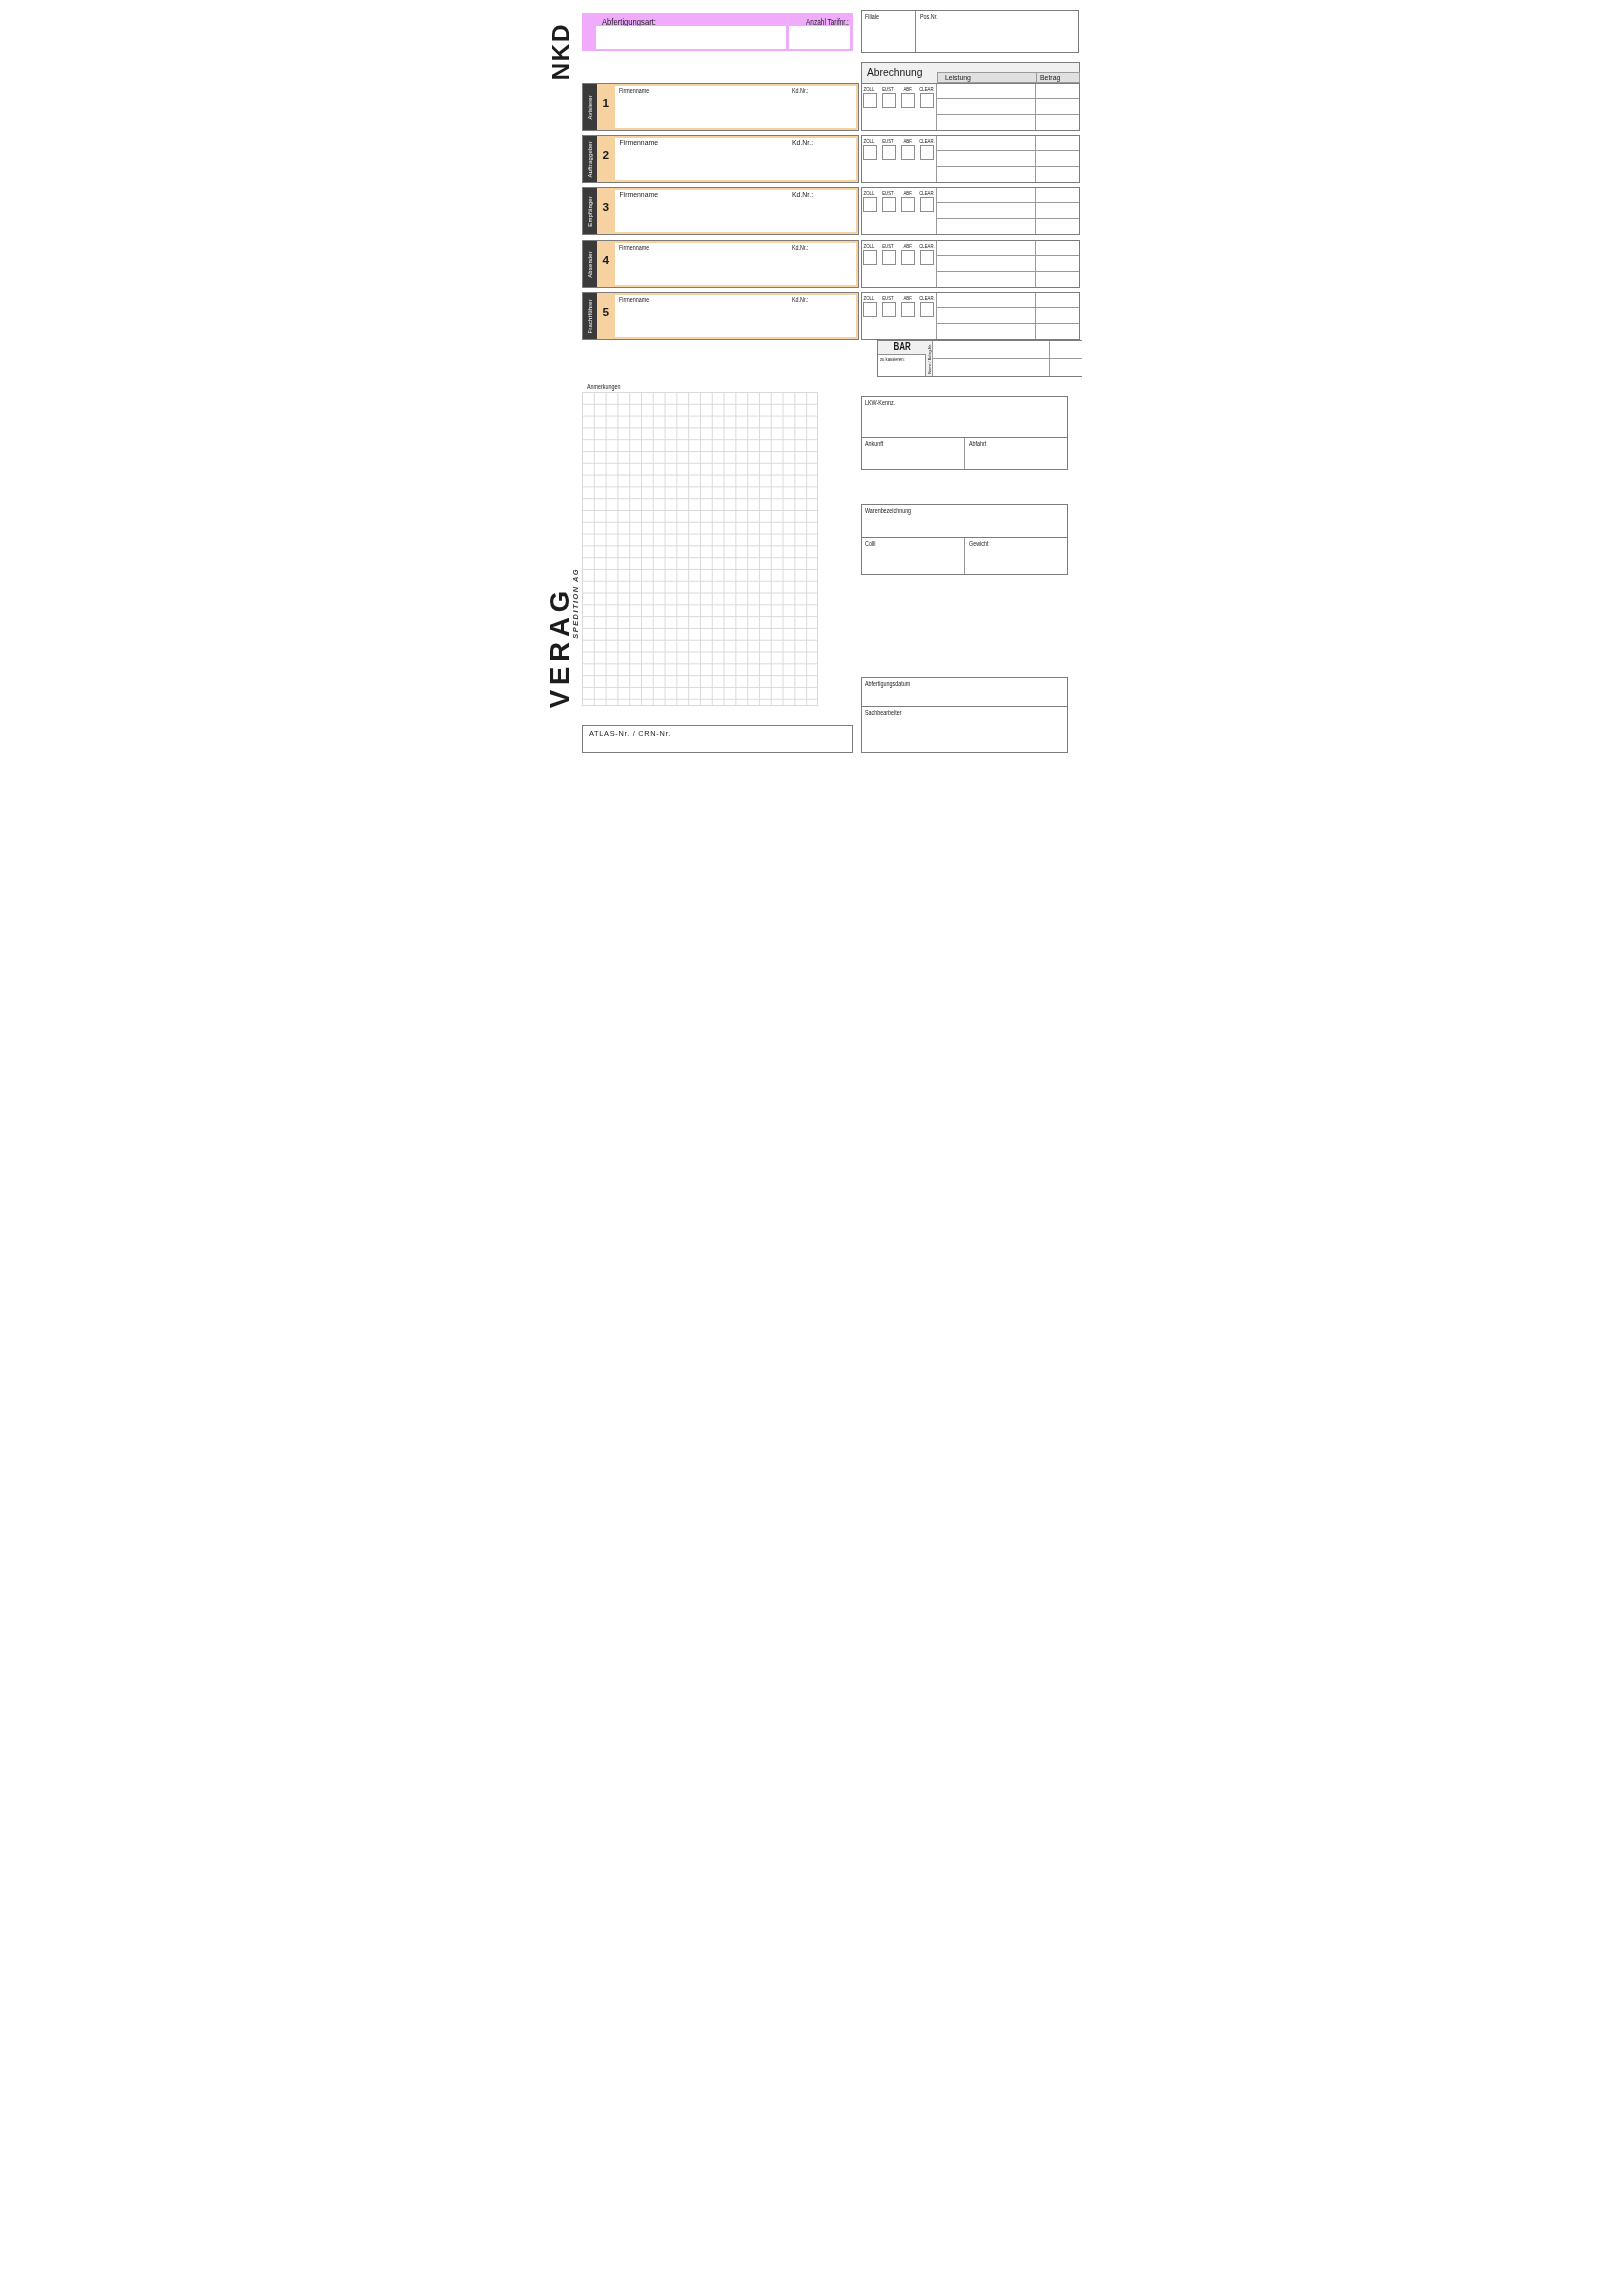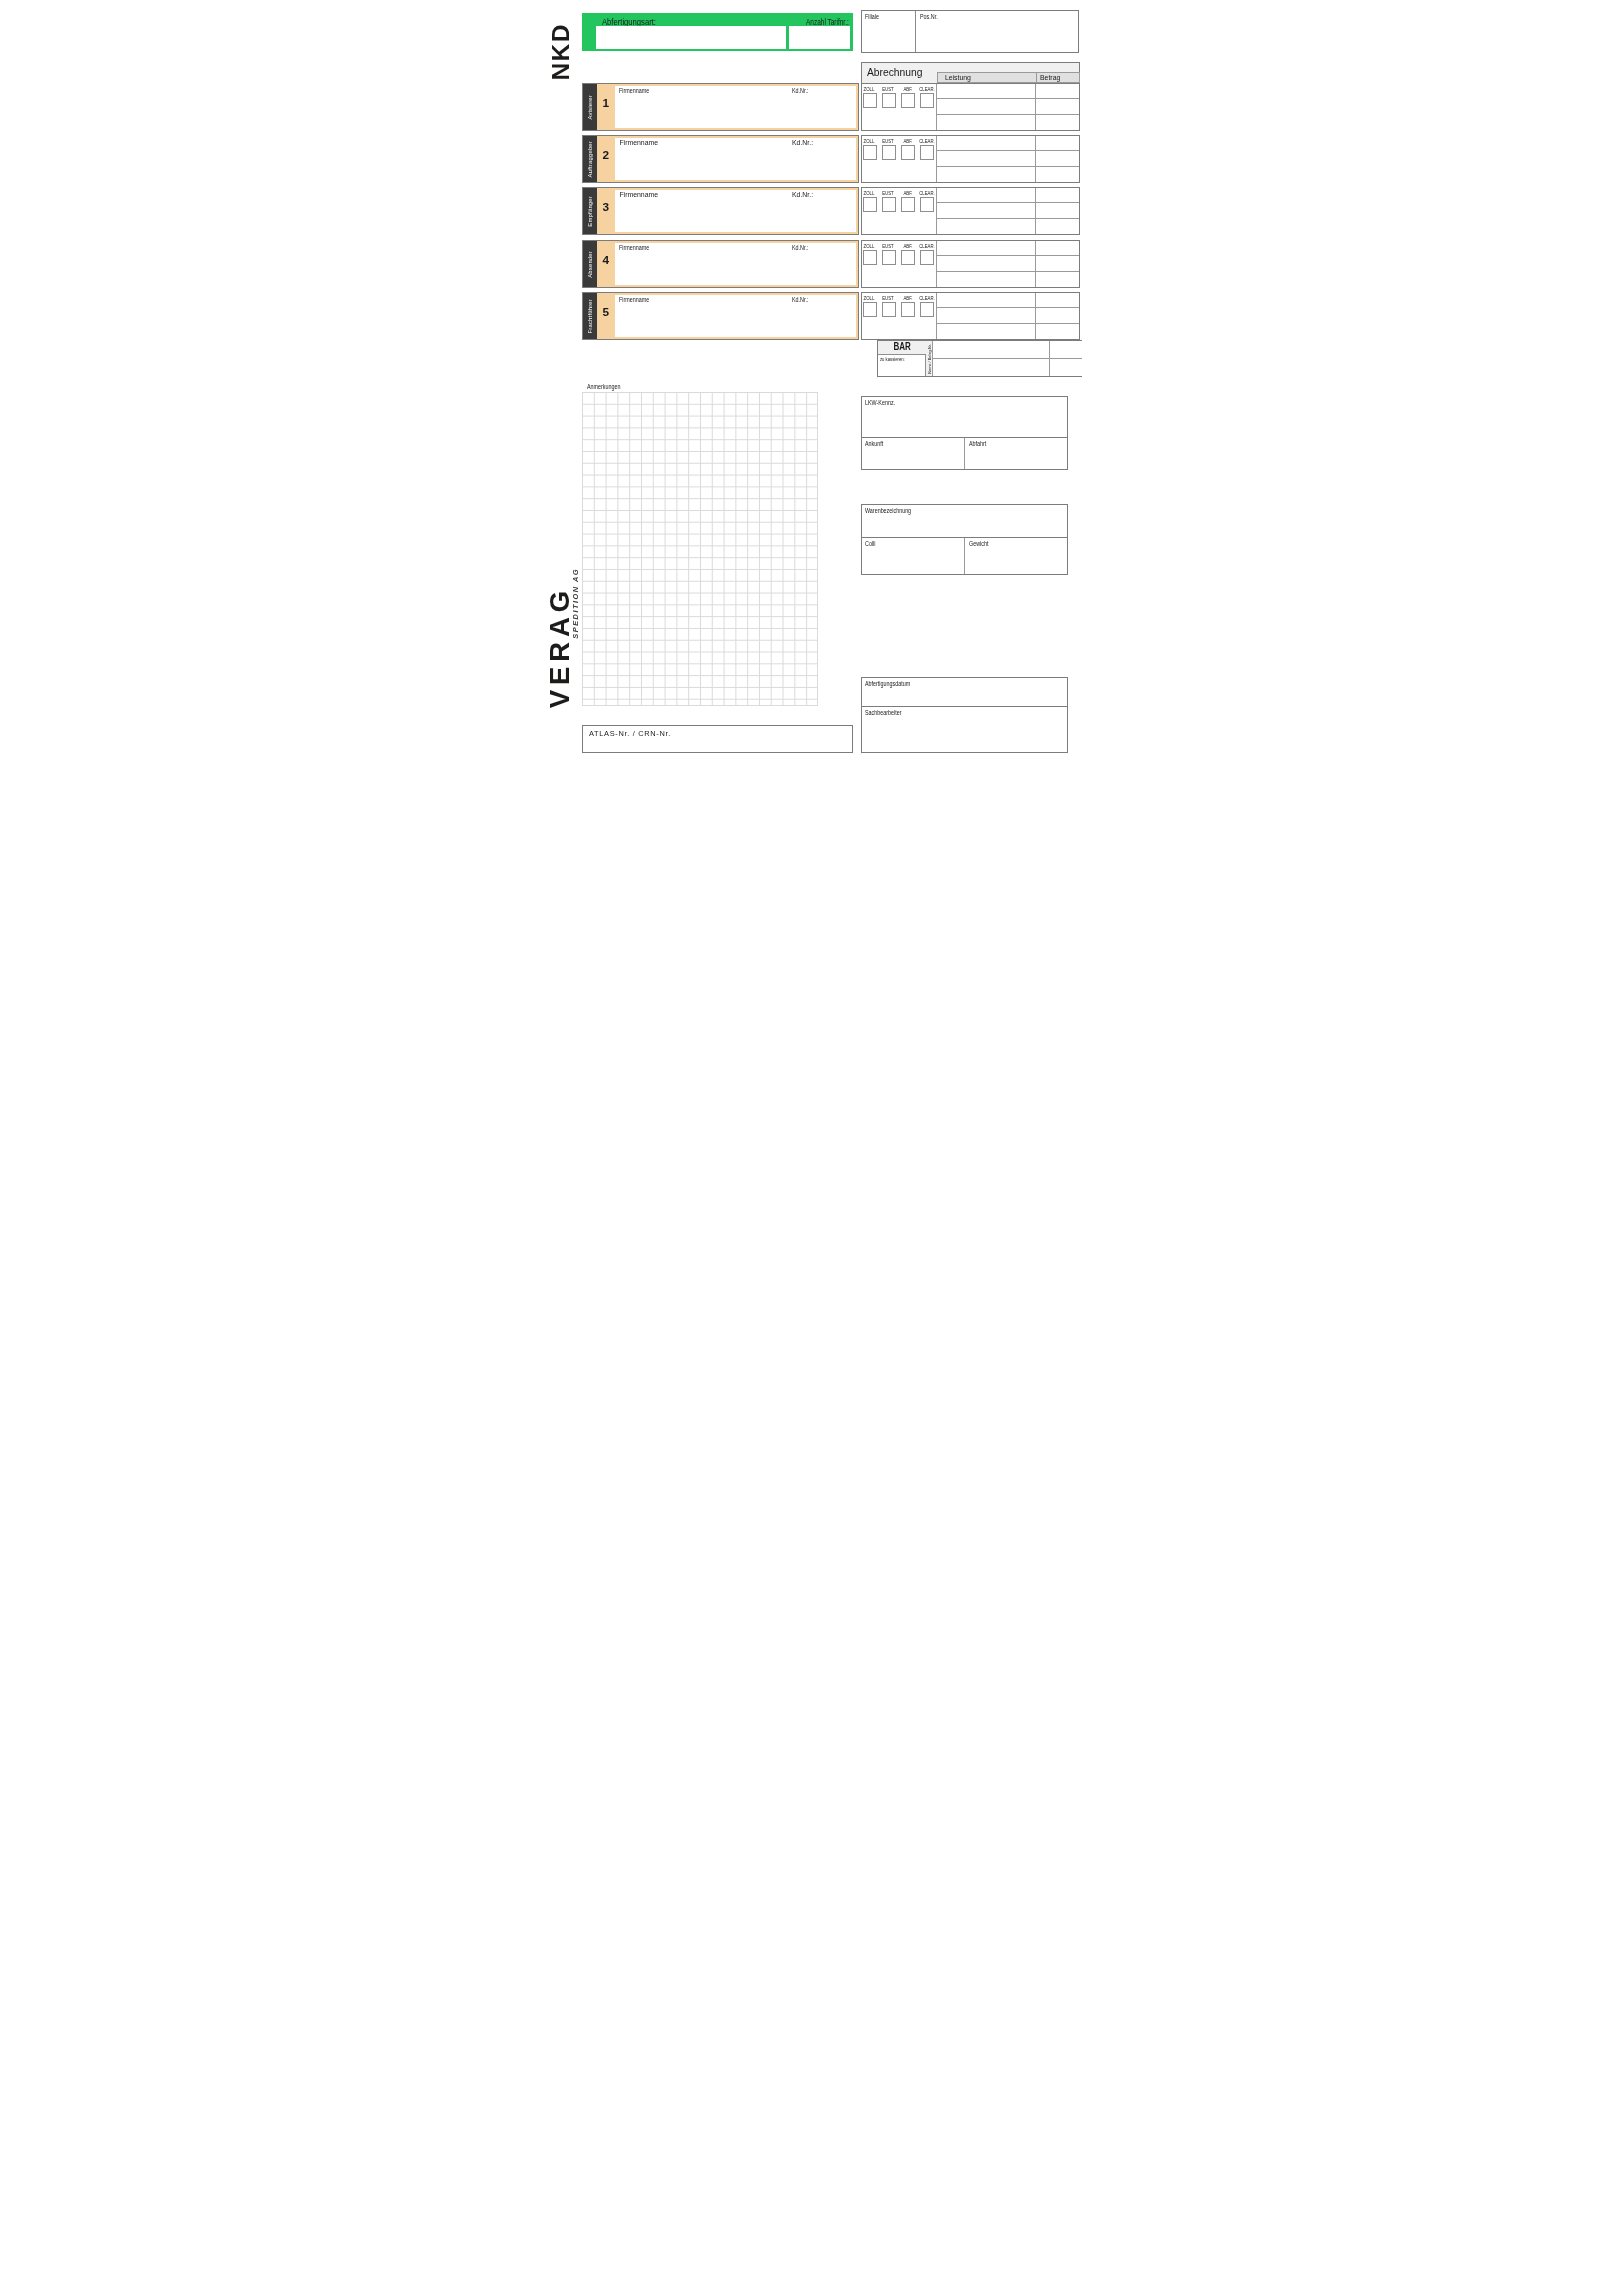--- a/index.html
+++ b/index.html
@@ -31,21 +31,21 @@
 </style>
 </head>
 <body>
 
 <div class="page">
 
   <div class="box" style="left:4.9px;top:8.8px;width:31px;height:86px;display:flex;align-items:center;justify-content:center;">
     <span class="vt" style="font-size:24.5px;font-weight:bold;letter-spacing:1.5px;color:#1d1c1a;">NKD</span>
   </div>
 
-  <div class="box" style="left:41px;top:12.8px;width:271px;height:38px;background:#22c55e;">
+  <div class="box" style="left:41px;top:12.8px;width:271px;height:38px;background:#f0abfc;">
     <span class="cond" style="position:absolute;left:19.6px;top:2.9px;font-size:9.8px;">Abfertigungsart:</span>
     <div class="box" style="left:13.7px;top:13.2px;width:190px;height:23px;background:#fff;"></div>
     <span class="condr" style="position:absolute;right:3.9px;top:3.9px;font-size:8.3px;">Anzahl Tarifnr.:</span>
     <div class="box" style="left:207px;top:13.2px;width:61px;height:23px;background:#fff;"></div>
   </div>
 
   <div class="box b3" style="left:320px;top:9.8px;width:218px;height:43px;">
     <div class="box" style="left:0;top:0;bottom:0;width:54px;border-right:1px solid #8a8a8a;">
       <span class="cond" style="position:absolute;left:3.4px;top:2.5px;font-size:6.9px;">Filiale</span>
     </div>

